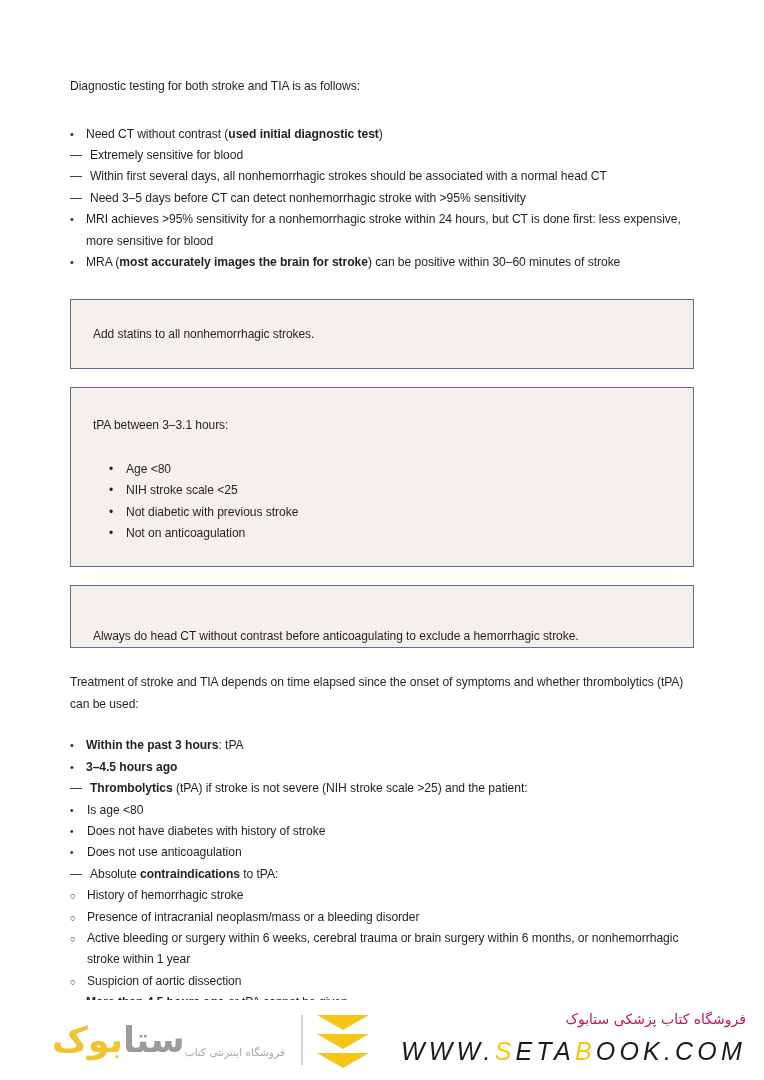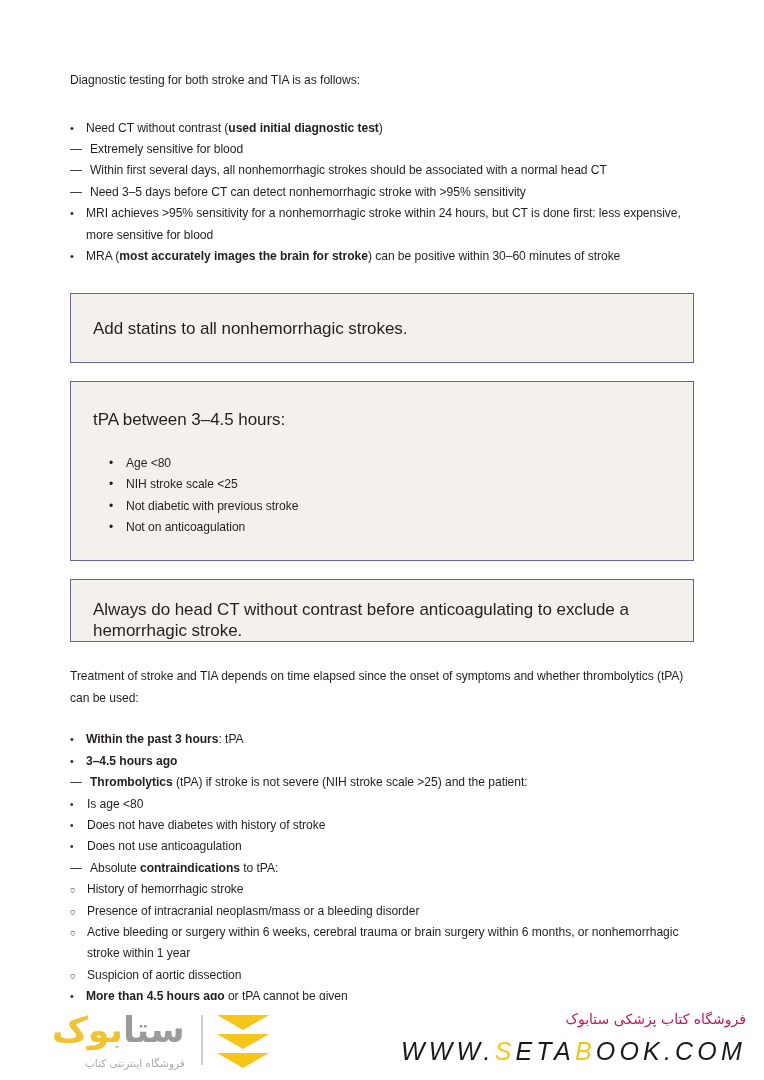--- a/index.html
+++ b/index.html
@@ -23,21 +23,21 @@
     width: 764px;
     height: 1000px;
     padding: 0;
     box-sizing: border-box;
     overflow: hidden;
   }
 
   .content {
     position: absolute;
     left: 70px;
-    top: 70px;
+    top: 76px;
     width: 624px;
   }
 
   
   .para {
     font-size: 12.1px;
     line-height: 21.5px;
     color: #231f20;
     margin: 0 0 0 0;
     letter-spacing: -0.05px;
@@ -92,21 +92,21 @@
   
   .callout {
     box-sizing: border-box;
     border: 1.4px solid #6e6395;
     background: #f4f1ec;
     width: 624px;
     padding: 0 22px;
     color: #231f20;
   }
   .callout .cl-text {
-    font-size: 17px;
+    font-size: 12px;
     line-height: 21.4px;
     letter-spacing: -0.05px;
   }
   .callout ul.lvl { margin-left: 16px; }
   .callout ul.lvl > li.item { padding-left: 17px; }
 
   .box1 { height: 70px; display: flex; align-items: center; }
   .box2 { padding-top: 27px; padding-bottom: 22px; }
   .box2 .cl-bullets { margin-top: 22px; }
   .box3 { height: 63px; display: flex; align-items: flex-end; }
@@ -135,21 +135,21 @@
   .logo-group {
     position: absolute;
     left: 52px;
     top: 8px;
     display: flex;
     align-items: center;
     height: 64px;
   }
   .logo-word {
     display: flex;
-    flex-direction: column;
+    flex-direction: row;
     align-items: flex-end;
     margin-right: 10px;
   }
   .logo-script {
     font-family: "DejaVu Sans", sans-serif;
     font-size: 35px;
     line-height: 38px;
     font-weight: bold;
     color: #9b9b9b;
     direction: rtl;
@@ -260,21 +260,21 @@
 
     <div class="gap-26"></div>
 
     <div class="callout box1">
       <div class="cl-text">Add statins to all nonhemorrhagic strokes.</div>
     </div>
 
     <div class="gap-18"></div>
 
     <div class="callout box2">
-      <div class="cl-text">tPA between 3–4.5 hours:</div>
+      <div class="cl-text">tPA between 3–3.1 hours:</div>
       <div class="cl-bullets">
         <ul class="lvl">
           <li class="item">
             <span class="marker">•</span>
             <span>Age &lt;80</span>
           </li>
           <li class="item">
             <span class="marker">•</span>
             <span>NIH stroke scale &lt;25</span>
           </li>

